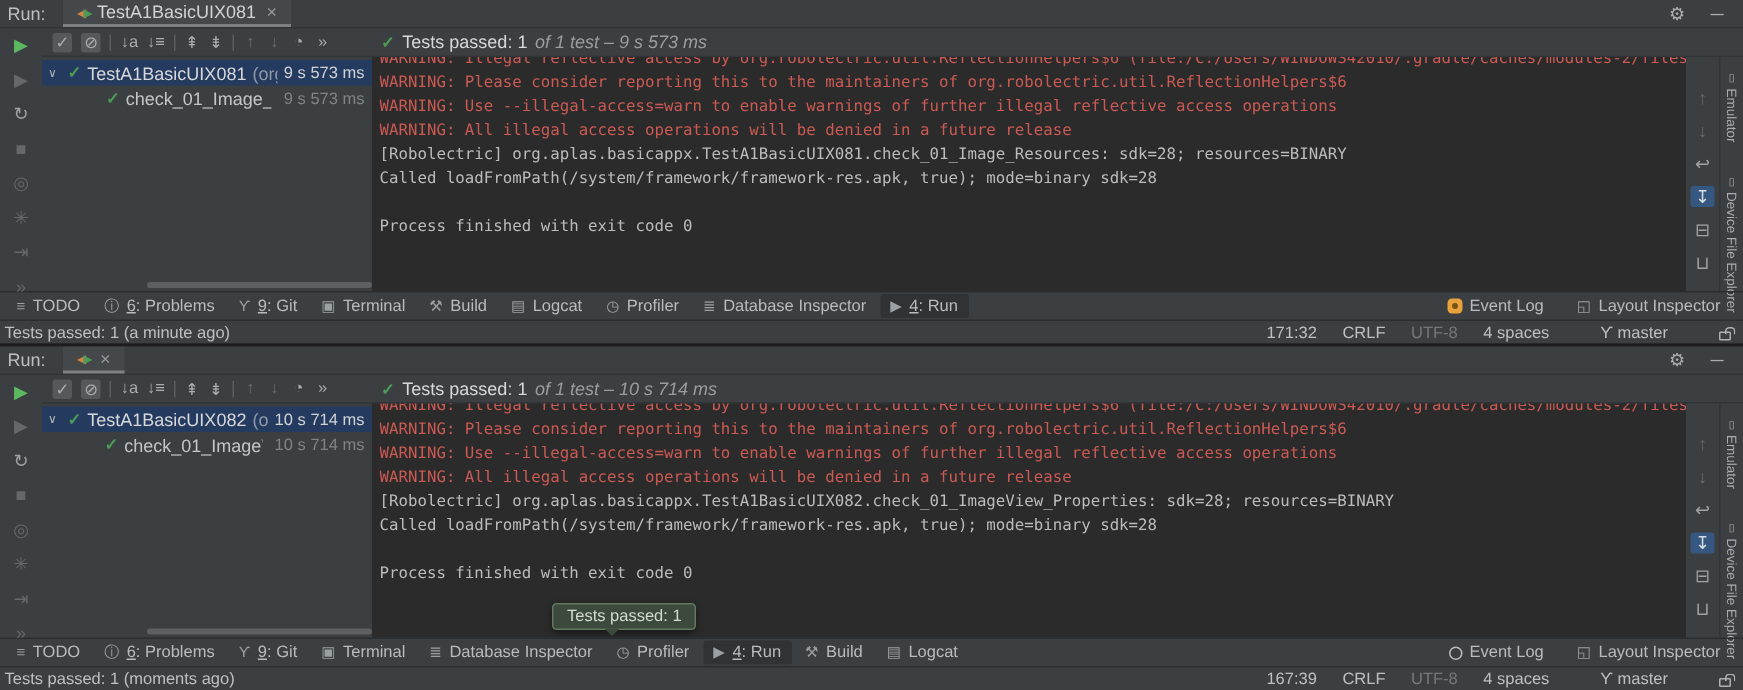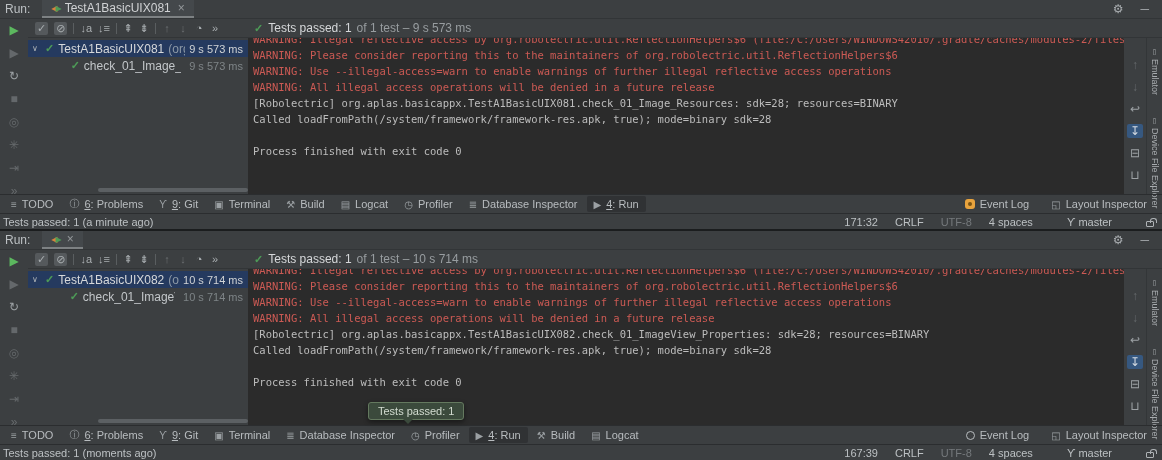--- a/index.html
+++ b/index.html
@@ -33,21 +33,21 @@
   .ttb-row { height: 19px; flex: none; display: flex; align-items: center;
     border-bottom: 1px solid #323537; }
   .ttb { width: 218px; flex: none; display: flex; align-items: center; gap: 6px;
     padding-left: 7px; font-size: 11px; color: #a9aeb1; }
   .ttb > span { min-width: 10px; text-align: center; white-space: nowrap; }
   .ttb > span.toggled { background: #55595c; border-radius: 2px; padding: 0 2px; }
   .ttb > span.sep { min-width: 1px; width: 1px; height: 11px; background: #5a5e60; padding: 0; }
   .summary { display: flex; align-items: center; gap: 5px; margin-left: 8px; font-size: 12px; white-space: nowrap; }
   .summary .chk { color: #4d9b57; font-weight: bold; font-size: 11px; }
   .summary .strong { color: #d6d8da; }
-  .summary .rest { color: #989da0; }
+  .summary .rest { color: #989da0; font-style: italic; }
 
   .content { flex: 1; min-height: 0; display: flex; }
   .tree { width: 220px; flex: none; position: relative; padding-top: 2px; font-size: 12px; }
   .tree-row { height: 17px; display: flex; align-items: center; gap: 4px; padding: 0 5px 0 4px;
     color: #d6d8da; cursor: default; }
   .tree-row.selected { background: #253a5f; }
   .tree-row.child { padding-left: 33px; }
   .tree-row .chev { font-size: 8px; color: #b2b6b9; width: 9px; }
   .tree-row .tick { color: #4d9b57; font-weight: bold; font-size: 11px; }
   .tree-row .tname { white-space: nowrap; overflow: hidden; }

